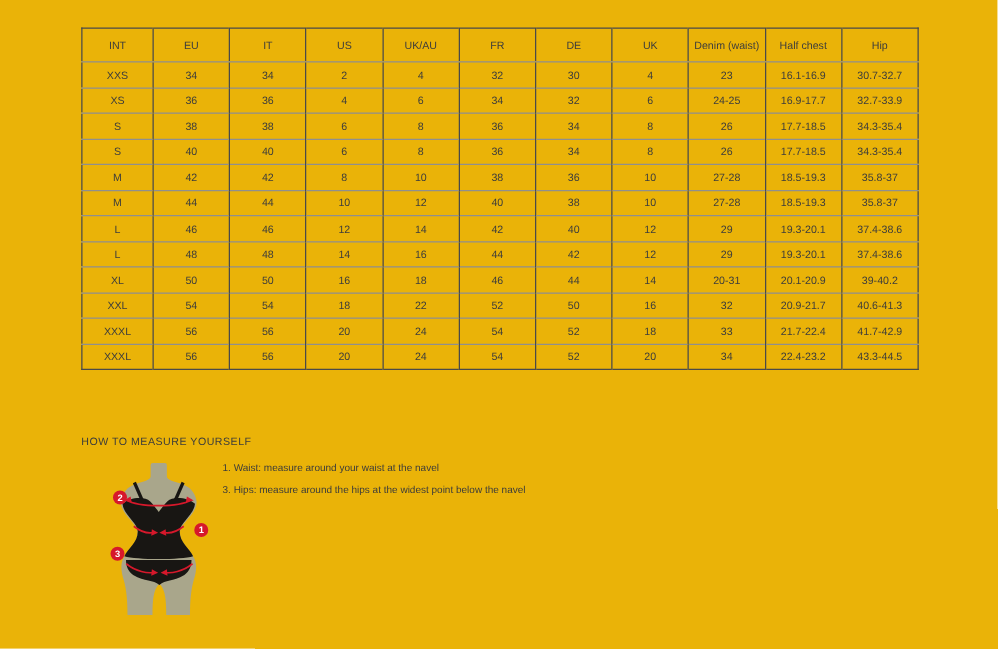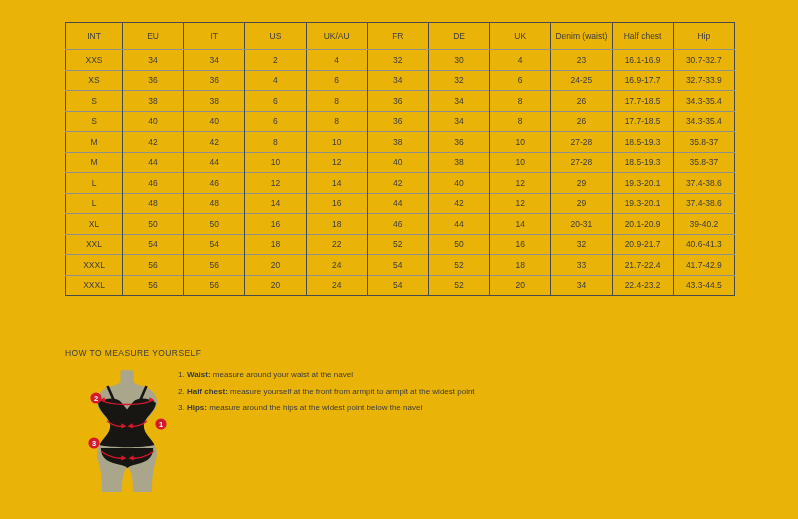--- a/index.html
+++ b/index.html
@@ -74,21 +74,21 @@
     top: 370px;
     width: 420px;
   }
   .measure-item {
     font-size: 8px;
     line-height: 9px;
     margin-bottom: 7.6px;
     color: #3c3c3b;
     white-space: nowrap;
   }
-  .measure-item strong { font-weight: bold; }
+  .measure-item strong { font-weight: normal; }
 </style>
 </head>
 <body>
 
 <div id="screen">
 
   <table class="size-table">
     <colgroup>
       <col class="col-int">
         <col>
@@ -347,17 +347,16 @@
       </g>
       <g>
         <circle cx="16" cy="75" r="5.6" fill="#d6182b"></circle>
         <text x="16" y="77.6" text-anchor="middle" font-size="7.5" font-weight="bold" fill="#ffffff" font-family="Liberation Sans, sans-serif">3</text>
       </g>
     </svg>
   </div>
 
   <div class="measure-list">
       <div class="measure-item">1. <strong>Waist:</strong> measure around your waist at the navel</div>
-      <div class="measure-item">2. <strong>Half chest:</strong> measure yourself at the front from armpit to armpit at the widest point</div>
       <div class="measure-item">3. <strong>Hips:</strong> measure around the hips at the widest point below the navel</div>
     </div>
 
 </div>
 
 </body></html>

